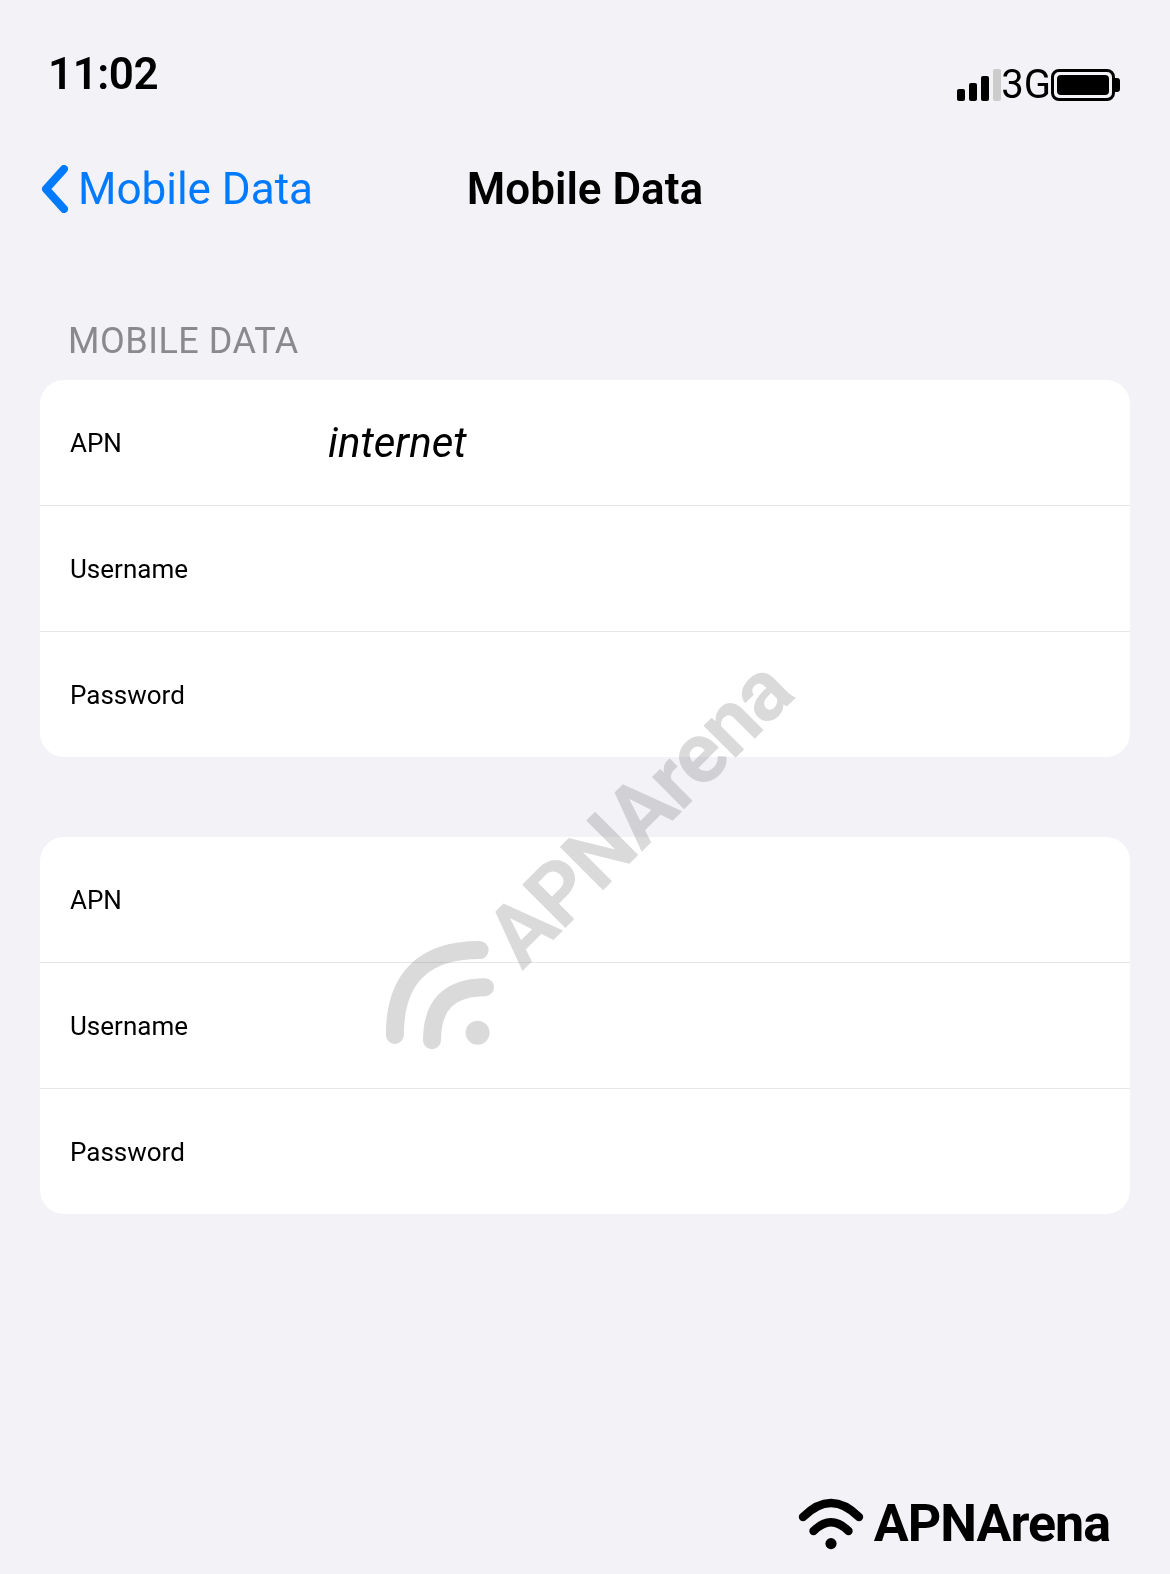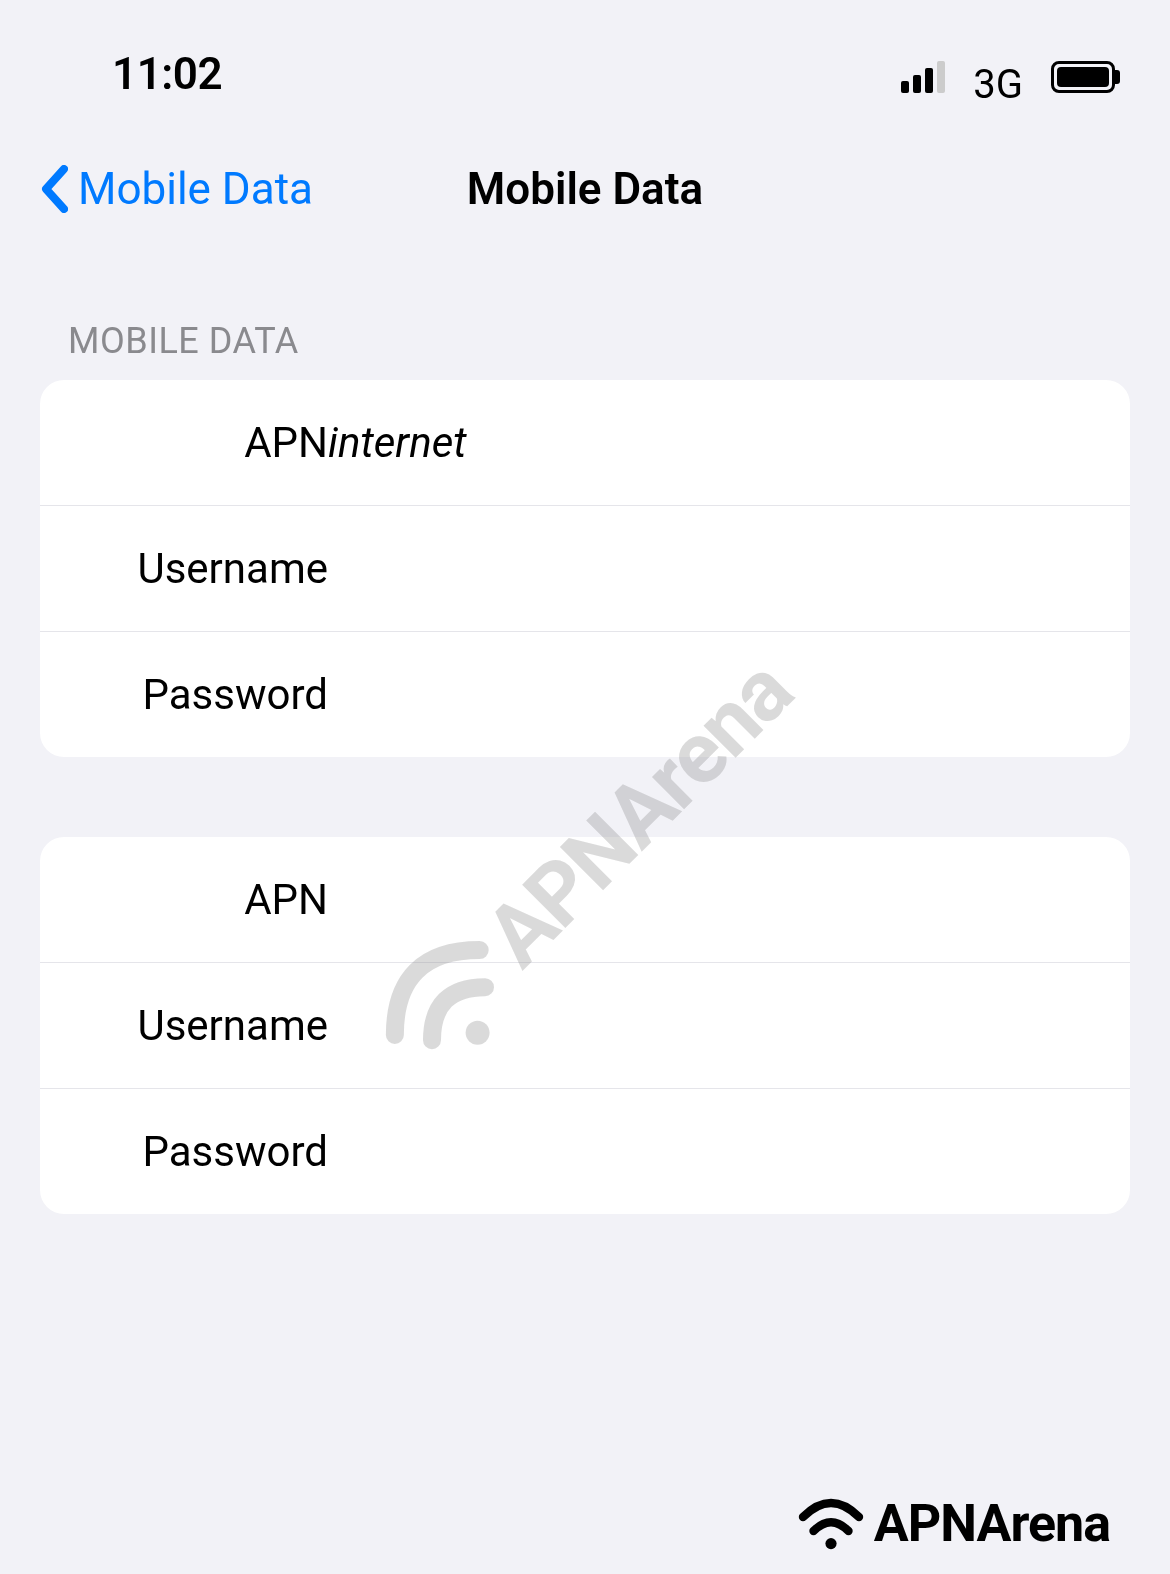--- a/index.html
+++ b/index.html
@@ -14,34 +14,34 @@
       height: 1574px;
       background-color: #f2f2f7;
       position: relative;
       overflow: hidden;
     }
     
     .status-bar {
       display: flex;
       justify-content: space-between;
       align-items: center;
-      padding: 40px 55px 30px 112px;
+      padding: 40px 55px 30px 48px;
     }
     
     .status-time {
       font-size: 44px;
       font-weight: 600;
       color: #000;
       letter-spacing: -0.5px;
     }
     
     .status-right {
       display: flex;
-      align-items: flex-start;
-      gap: 28px;
+      align-items: center;
+      gap: 0;
       margin-top: 21px;
     }
     
     .signal-bars {
       display: flex;
       align-items: flex-end;
       gap: 4px;
     }
     
     .signal-bar {
@@ -148,25 +148,24 @@
       align-items: center;
       padding: 38px 30px;
       border-bottom: 1px solid #e5e5ea;
     }
     
     .row:last-child {
       border-bottom: none;
     }
     
     .row-label {
-      font-size: 42px;
+      font-size: 26px;
       color: #000;
       width: 258px;
       flex-shrink: 0;
-      text-align: right;
     }
     
     .row-value {
       font-size: 42px;
       color: #000;
       border: none;
       outline: none;
       background: transparent;
       flex: 1;
       font-family: inherit;

